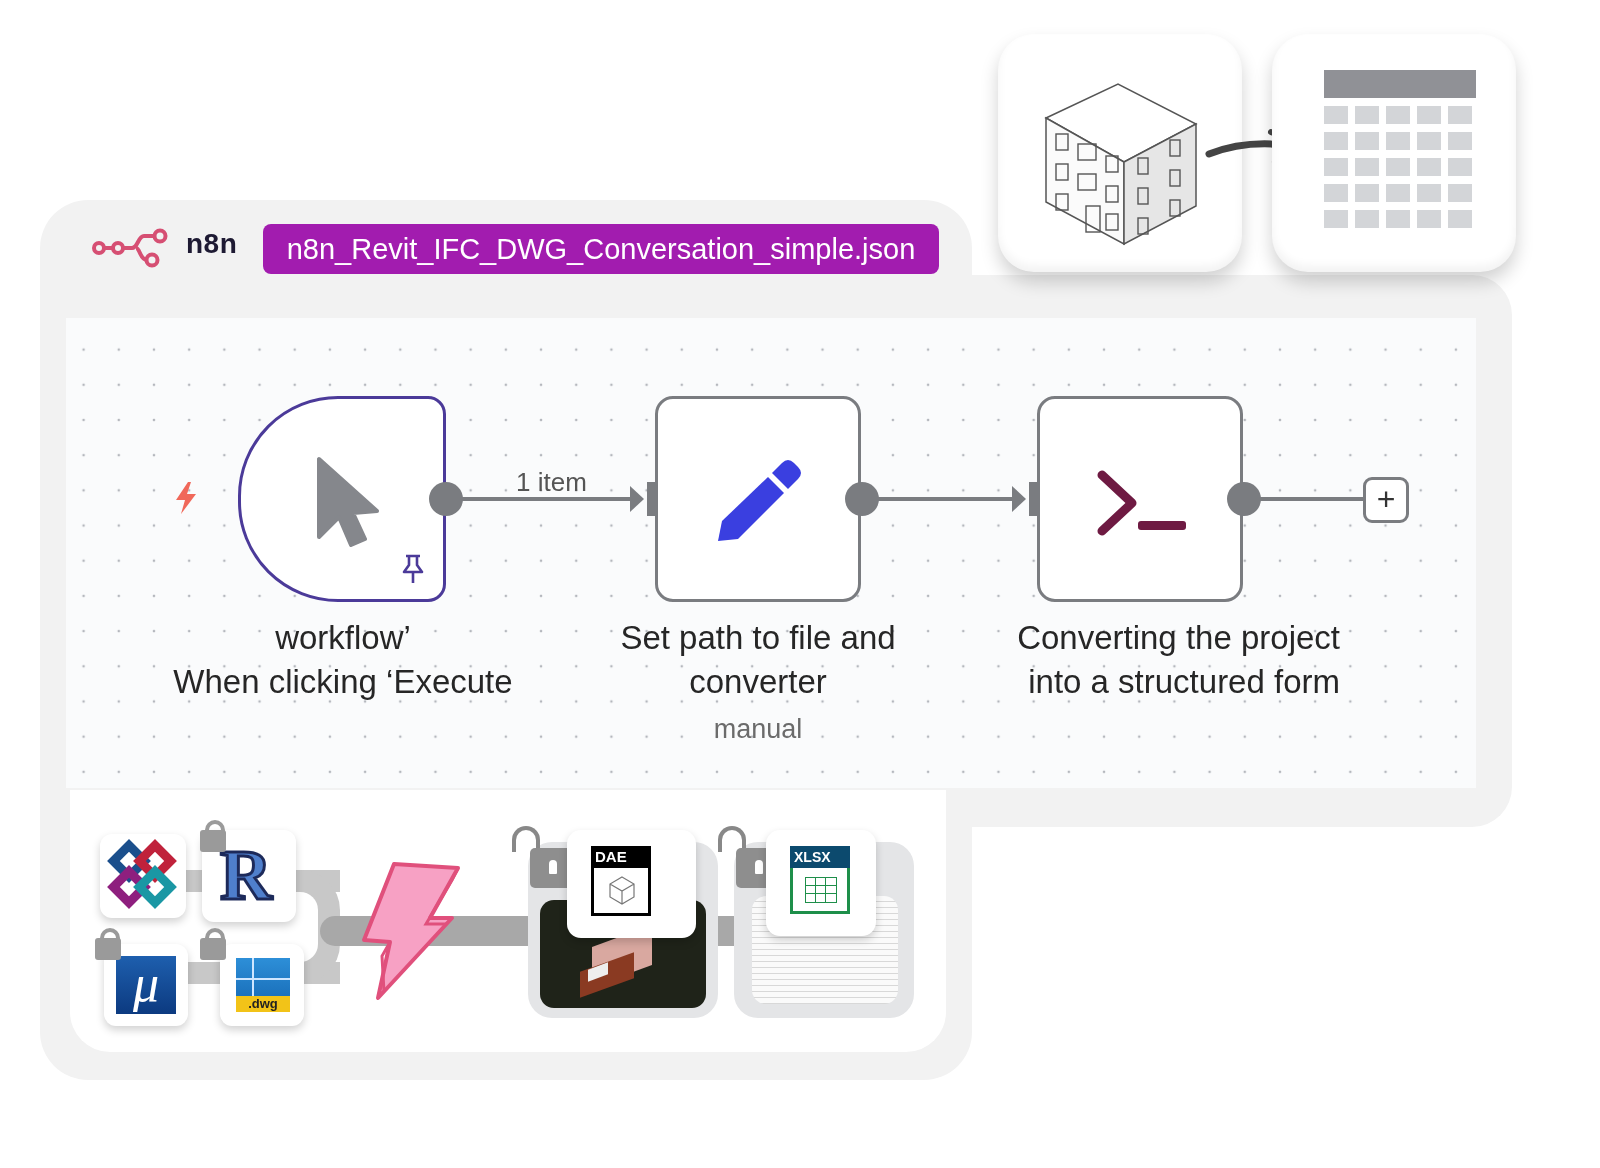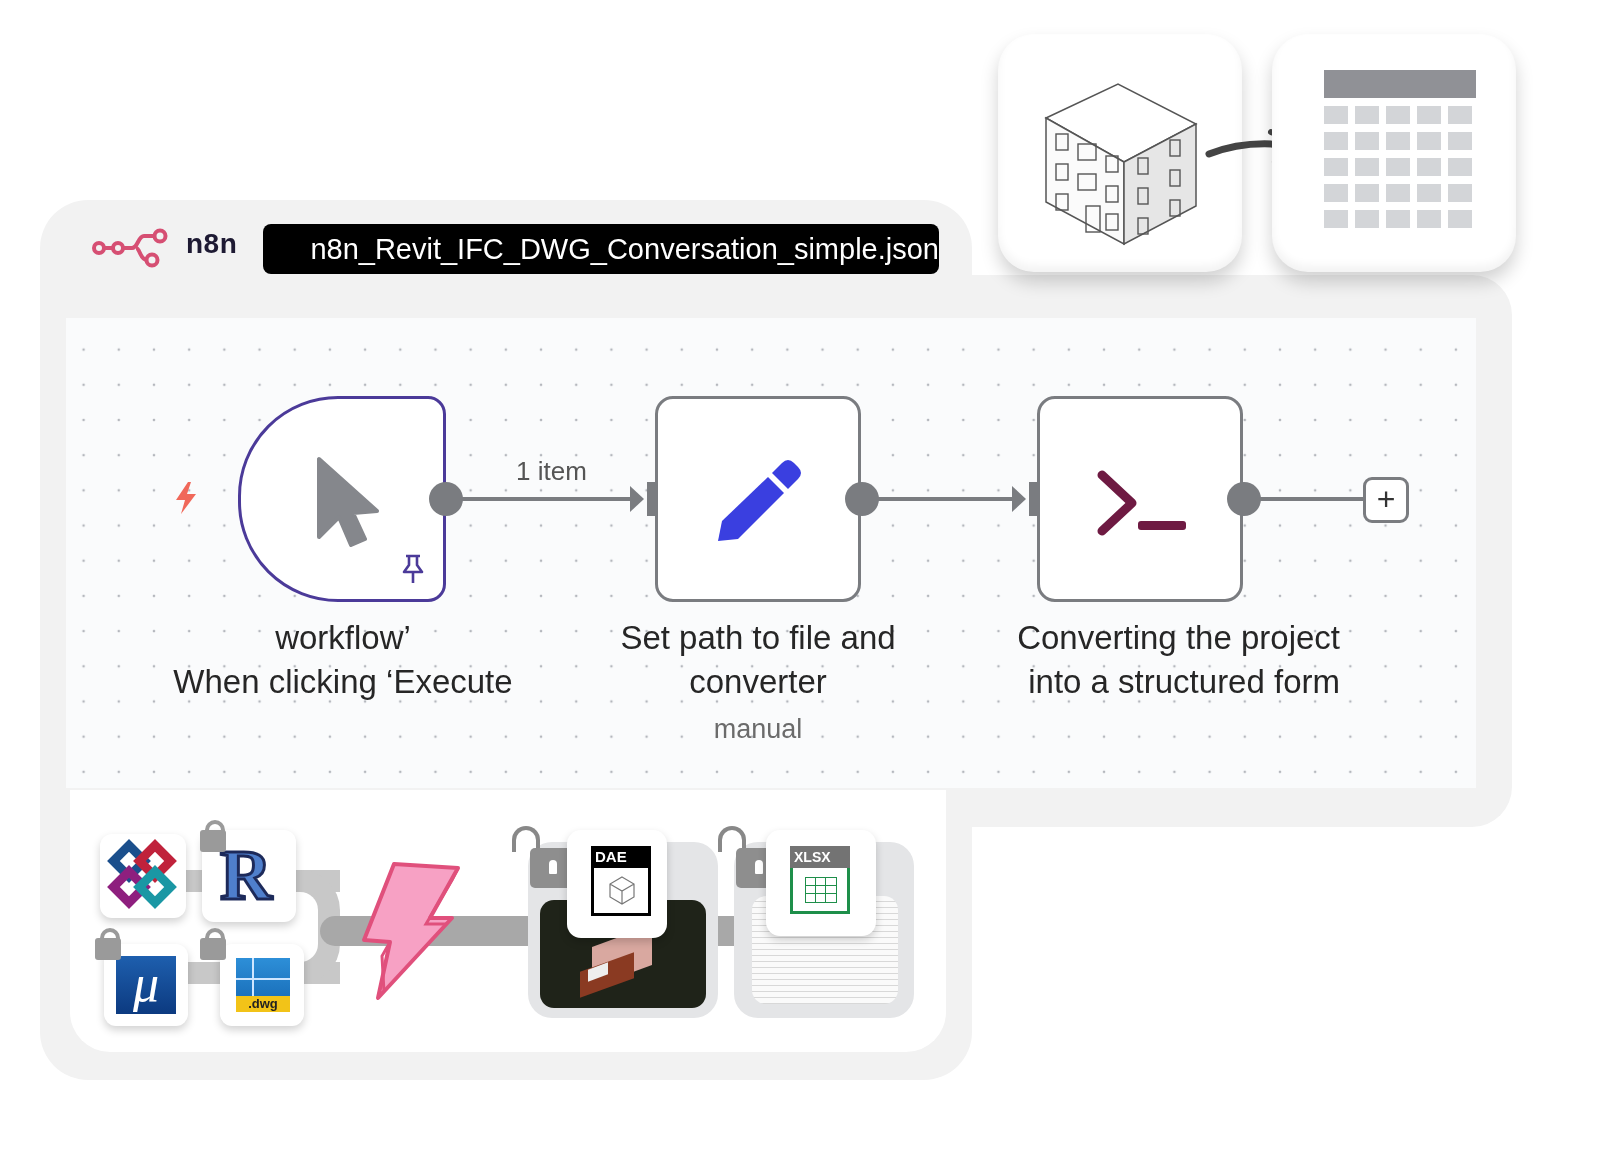--- a/index.html
+++ b/index.html
@@ -8,22 +8,22 @@
   
   .frame-left{left:40px;top:200px;width:932px;height:880px;background:#f2f2f2;border-radius:48px;}
   .frame-right{left:900px;top:275px;width:612px;height:552px;background:#f2f2f2;border-radius:0 40px 40px 0;}
   .bottom-white{left:70px;top:790px;width:876px;height:262px;background:#ffffff;border-radius:0 0 40px 40px;}
   .canvas{left:66px;top:318px;width:1410px;height:470px;background-color:#fafbfc;
     background-image:radial-gradient(circle,#b4b7bd 1.3px,transparent 1.6px);
     background-size:35.2px 35.2px;background-position:0px 14px;}
   
   .logo{left:92px;top:228px;width:80px;height:40px;}
   .brand{left:186px;top:228px;font-size:28px;font-weight:bold;color:#1e1a33;letter-spacing:0.5px;}
-  .filename{left:263px;top:224px;width:676px;height:50px;background:#000000;border-radius:8px;color:#ffffff;
-    font-size:29px;line-height:50px;text-align:right;font-family:"Liberation Sans",sans-serif;}
+  .filename{left:263px;top:224px;width:676px;height:50px;background:#a21caf;border-radius:8px;color:#ffffff;
+    font-size:29px;line-height:50px;text-align:center;font-family:"Liberation Sans",sans-serif;}
   
   .node{background:#fff;border:3px solid #7a7c80;border-radius:18px;box-sizing:border-box;}
   .n1{left:238px;top:396px;width:208px;height:206px;border-color:#4b3a99;border-radius:100px 18px 18px 100px;}
   .n2{left:655px;top:396px;width:206px;height:206px;}
   .n3{left:1037px;top:396px;width:206px;height:206px;}
   .label{font-size:33px;color:#262626;text-align:center;line-height:44px;}
   .sub{font-size:27px;color:#6b6b6b;text-align:center;}
   .conn{height:4px;background:#7a7c80;}
   .dot{width:34px;height:34px;border-radius:50%;background:#7a7c80;}
   .inport{width:16px;height:34px;background:#7a7c80;}
@@ -128,21 +128,21 @@
 <div class="abs node n1">
   <svg class="abs" style="left:70px;top:54px;" width="70" height="94" viewBox="0 0 70 94">
     <path d="M8 6 L8 84 L28 64 L40 92 L54 86 L42 60 L66 58 Z" fill="#85878c" stroke="#85878c" stroke-linejoin="round" stroke-width="4"></path>
   </svg>
   <svg class="abs" style="left:158px;top:154px;" width="28" height="32" viewBox="0 0 28 32">
     <path d="M7 3 H21 M10 3 V12 L5 19 H23 L18 12 V3 M14 19 V30" stroke="#4b3a99" stroke-width="2.6" fill="none" stroke-linejoin="round"></path>
   </svg>
 </div>
 <div class="abs dot" style="left:429px;top:482px;"></div>
 <div class="abs conn" style="left:446px;top:497px;width:190px;"></div>
-<div class="abs edge-label" style="left:516px;top:456px;text-align:center;">1 item</div>
+<div class="abs edge-label" style="left:516px;top:467px;text-align:center;">1 item</div>
 <svg class="abs" style="left:628px;top:484px;" width="16" height="30" viewBox="0 0 16 30">
     <path d="M2 2 L16 15 L2 28 Z" fill="#7a7c80"></path>
   </svg>
 <div class="abs inport" style="left:647px;top:482px;"></div>
 
 <div class="abs node n2">
   <svg class="abs" style="left:54px;top:56px;" width="94" height="94" viewBox="0 0 94 94">
     <path d="M6 86 L10 66 L56 22 L72 38 L26 84 Z" fill="#3a3fe0"></path>
     <path d="M60 18 L70 8 Q76 2 82 8 L86 12 Q92 18 86 24 L76 34 Z" fill="#3a3fe0"></path>
   </svg>
@@ -223,33 +223,33 @@
 <div class="abs" style="left:528px;top:842px;width:190px;height:176px;background:#e4e5e7;border-radius:24px;"></div>
 <div class="abs" style="left:540px;top:900px;width:166px;height:108px;background:#1f2319;border-radius:14px;overflow:hidden;">
   <div style="position:absolute;left:52px;top:36px;width:60px;height:40px;background:#d9a8a0;transform:skewY(-20deg);"></div>
   <div style="position:absolute;left:40px;top:62px;width:54px;height:26px;background:#8a3a22;transform:skewY(-20deg);"></div>
   <div style="position:absolute;left:48px;top:66px;width:20px;height:12px;background:#eee;transform:skewY(-20deg);"></div>
 </div>
 <div class="abs shackle" style="left:512px;top:826px;width:20px;height:22px;border-color:#888;border-bottom:none;"></div>
 <div class="abs lock" style="left:530px;top:848px;width:46px;height:40px;background:#8e8e8e;border-radius:5px;">
   <div style="position:absolute;left:19px;top:12px;width:8px;height:14px;background:#fff;border-radius:4px 4px 1px 1px;"></div>
 </div>
-<div class="abs tile" style="left:567px;top:830px;width:100px;height:108px;border-radius:14px;">
+<div class="abs tile" style="left:567px;top:830px;width:100px;height:108px;border-radius:14px;padding-left:29px;">
   <div style="position:absolute;left:24px;top:16px;width:60px;height:70px;border:3px solid #000;box-sizing:border-box;background:#fff;">
     <div style="position:absolute;left:-3px;top:-3px;width:60px;height:22px;background:#000;color:#fff;font-size:15px;font-weight:bold;line-height:22px;padding-left:4px;box-sizing:border-box;">DAE</div>
     <svg style="position:absolute;left:14px;top:26px;" width="28" height="30" viewBox="0 0 28 30">
       <path d="M14 2 L26 9 L26 22 L14 29 L2 22 L2 9 Z M2 9 L14 16 L26 9 M14 16 L14 29" fill="none" stroke="#777" stroke-width="1.2"></path>
     </svg>
   </div>
 </div>
 
 <div class="abs" style="left:734px;top:842px;width:180px;height:176px;background:#e4e5e7;border-radius:24px;"></div>
 <div class="abs" style="left:752px;top:896px;width:146px;height:108px;background:#fafafa;border-radius:14px;overflow:hidden;background-image:repeating-linear-gradient(#fafafa 0,#fafafa 5px,#d8d8d8 5px,#d8d8d8 6px);"></div>
 <div class="abs shackle" style="left:718px;top:826px;width:20px;height:22px;border-color:#888;border-bottom:none;"></div>
 <div class="abs lock" style="left:736px;top:848px;width:46px;height:40px;background:#8e8e8e;border-radius:5px;">
   <div style="position:absolute;left:19px;top:12px;width:8px;height:14px;background:#fff;border-radius:4px 4px 1px 1px;"></div>
 </div>
 <div class="abs tile" style="left:766px;top:830px;width:110px;height:106px;border-radius:14px;">
   <div style="position:absolute;left:24px;top:16px;width:60px;height:68px;border:3px solid #1e8f4a;box-sizing:border-box;background:#fff;">
-    <div style="position:absolute;left:-3px;top:-3px;width:60px;height:22px;background:#737373;color:#fff;font-size:14px;font-weight:bold;line-height:22px;padding-left:4px;box-sizing:border-box;">XLSX</div>
+    <div style="position:absolute;left:-3px;top:-3px;width:60px;height:22px;background:#0c4a6e;color:#fff;font-size:14px;font-weight:bold;line-height:22px;padding-left:4px;box-sizing:border-box;">XLSX</div>
     <div style="position:absolute;left:12px;top:28px;width:30px;height:24px;border:1.5px solid #1e8f4a;background-image:linear-gradient(90deg,transparent 9px,#1e8f4a 9px,#1e8f4a 10.5px,transparent 10.5px,transparent 19px,#1e8f4a 19px,#1e8f4a 20.5px,transparent 20.5px),linear-gradient(transparent 7px,#1e8f4a 7px,#1e8f4a 8.5px,transparent 8.5px,transparent 15px,#1e8f4a 15px,#1e8f4a 16.5px,transparent 16.5px);"></div>
   </div>
 </div>
 
 </body></html>

